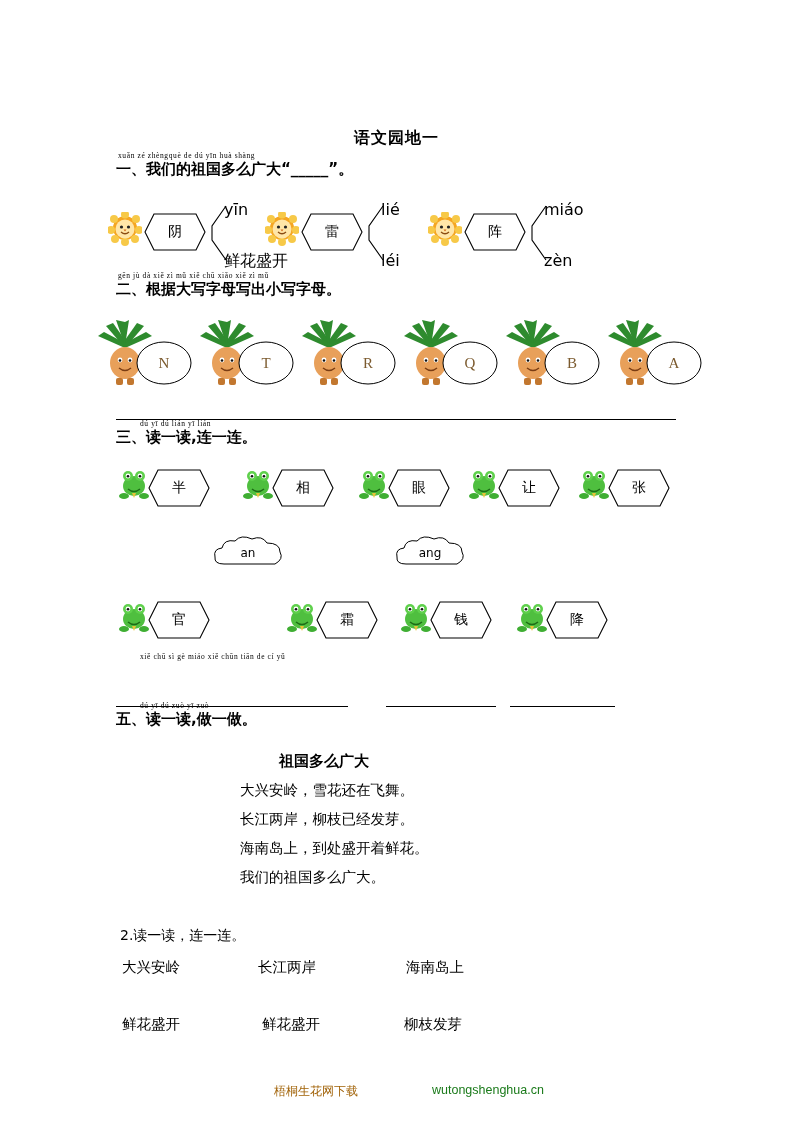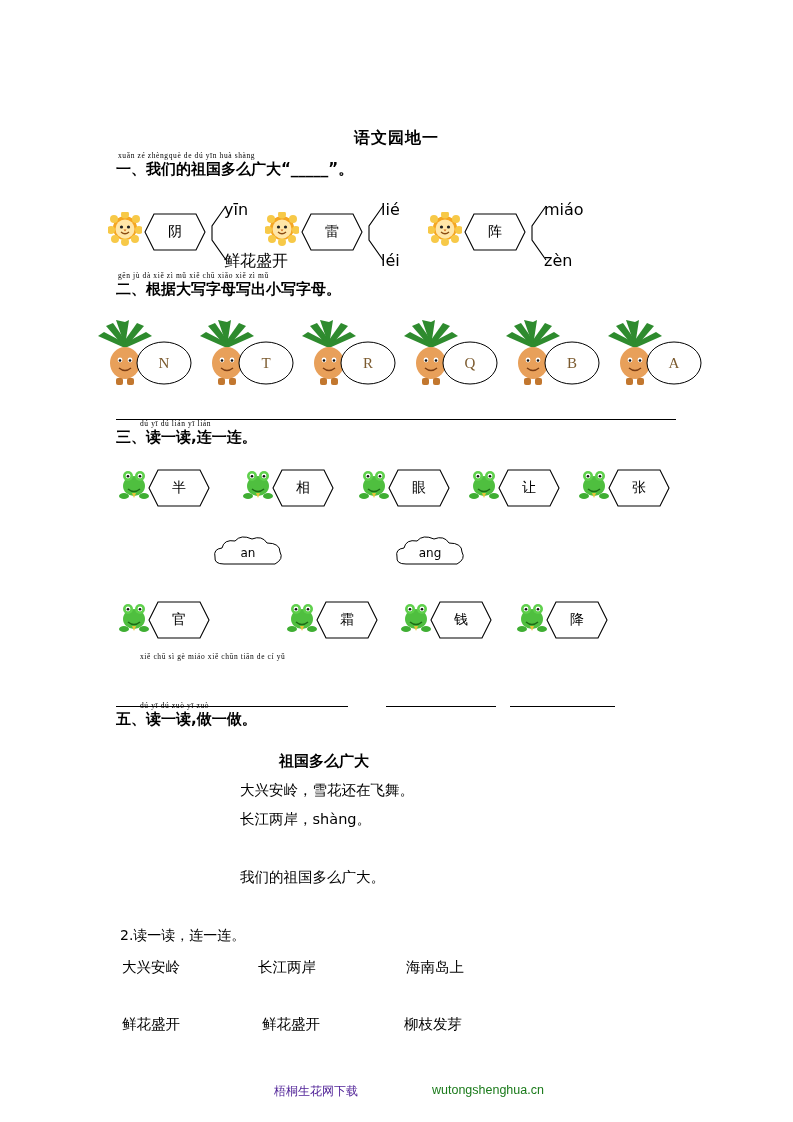--- a/index.html
+++ b/index.html
@@ -118,21 +118,21 @@
   .wordcell {
     position: absolute;
     font-family: "DejaVu Sans", sans-serif;
     font-size: 14.5px;
     white-space: nowrap;
   }
   .footer-left {
     position: absolute;
     font-family: "DejaVu Sans", sans-serif;
     font-size: 12px;
-    color: #4c1d95;
+    color: #a16207;
   }
   .footer-right {
     position: absolute;
     font-family: "Liberation Sans", sans-serif;
     font-size: 12.5px;
     color: #1a7a1a;
   }
   .mascot { position: absolute; }
 </style>
 </head>
@@ -628,21 +628,22 @@
 
   <div class="blankline" style="left:116px; top:676px; width:232px;"></div>
   <div class="blankline" style="left:386px; top:676px; width:110px;"></div>
   <div class="blankline" style="left:510px; top:676px; width:105px;"></div>
 
   <div class="pinyin-over" style="left:140px; top:671px;">dú yī dú  zuò yī zuò</div>
   <div class="section-head" style="left:116px; top:680px;">五、读一读,做一做。</div>
 
   <div class="poem-title" style="top:722px;">祖国多么广大</div>
   <div class="poem-line" style="left:240px; top:751px;">大兴安岭，雪花还在飞舞。</div>
-  <div class="poem-line" style="left:240px; top:780px;">长江两岸，shàng。</div>
+  <div class="poem-line" style="left:240px; top:780px;">长江两岸，柳枝已经发芽。</div>
+  <div class="poem-line" style="left:240px; top:809px;">海南岛上，到处盛开着鲜花。</div>
   <div class="poem-line" style="left:240px; top:838px;">我们的祖国多么广大。</div>
 
   <div class="qtext" style="left:120px; top:897px;text-align:center;">2.读一读，连一连。</div>
 
   <div class="wordcell" style="left:122px; top:928px;">大兴安岭</div>
   <div class="wordcell" style="left:258px; top:928px;">长江两岸</div>
   <div class="wordcell" style="left:406px; top:928px;">海南岛上</div>
 
   <div class="wordcell" style="left:122px; top:985px;">鲜花盛开</div>
   <div class="wordcell" style="left:262px; top:985px;">鲜花盛开</div>

